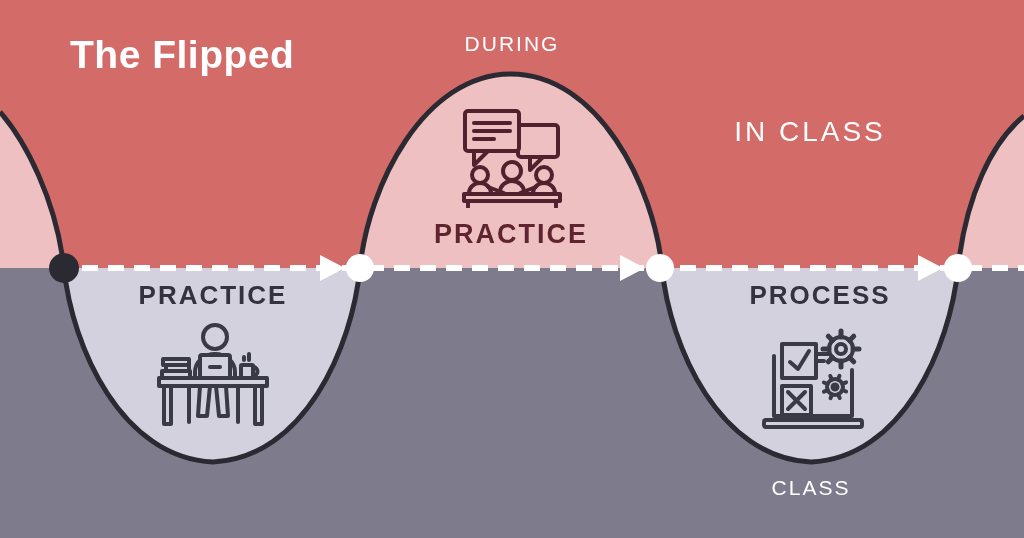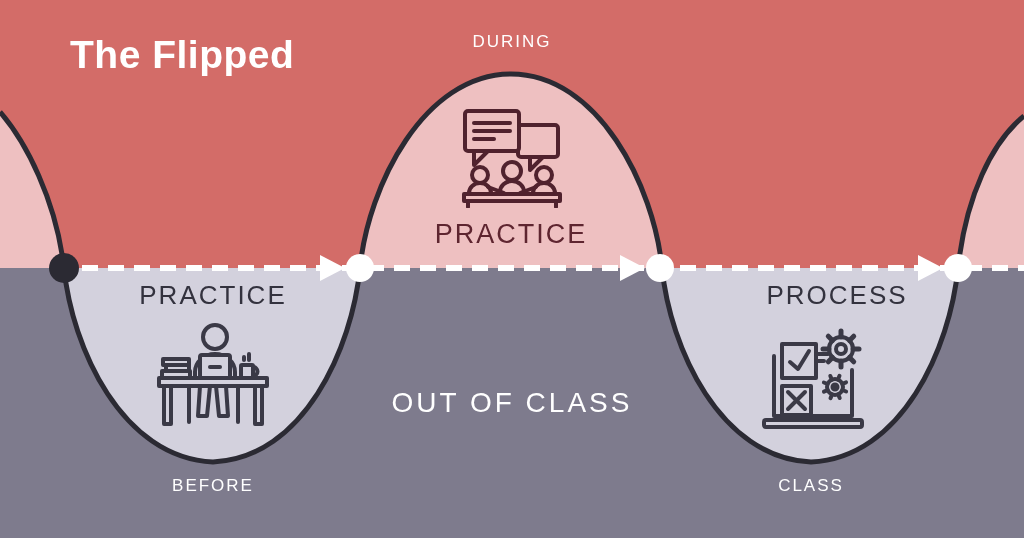--- a/index.html
+++ b/index.html
@@ -8,22 +8,22 @@
     font-family:"Liberation Sans","DejaVu Sans",sans-serif;
     background:var(--out-of-class-bg,#7e7b8d);
   }
   .wave-svg{position:absolute;inset:0;width:1024px;height:538px;display:block;}
   .label{position:absolute;transform:translateX(-50%);white-space:nowrap;user-select:none;}
   .title{
     position:absolute;left:70px;top:30px;color:var(--text-white,#fff);
     font-size:39px;font-weight:bold;line-height:50px;letter-spacing:.5px;
   }
   .zone-label{color:var(--text-white,#fff);font-size:28px;letter-spacing:3px;font-weight:400;}
-  .time-label{color:var(--text-white,#fff);font-size:17px;letter-spacing:2px;font-weight:400;}
-  .action-label{font-size:26px;letter-spacing:2px;font-weight:400;}
+  .time-label{color:var(--text-white,#fff);font-size:21px;letter-spacing:2px;font-weight:400;}
+  .action-label{font-size:26px;letter-spacing:2px;font-weight:700;}
   .action-maroon{color:var(--text-maroon,#5e2530);font-size:27px;}
   .action-navy{color:var(--text-navy,#33323e);}
   .icon-wrap{position:absolute;}
   .icon-wrap svg{display:block;width:100%;height:100%;}
 </style>
 </head>
 <body>
 
 <div class="stage">
 
@@ -52,29 +52,28 @@
     <circle cx="64" cy="268" r="15" fill="#2b2a33"></circle>
     <circle cx="360" cy="268" r="14" fill="#ffffff"></circle>
     <circle cx="660" cy="268" r="14" fill="#ffffff"></circle>
     <circle cx="958" cy="268" r="14" fill="#ffffff"></circle>
   </svg>
 
   <div class="title">
     <div>The Flipped</div>
   </div>
 
-  <div class="label zone-label" style="left:512px;top:387px">OUT OF CLASS</div>
+  <div class="label zone-label" style="left:810px;top:116px">IN CLASS</div>
 
   <div class="label time-label" style="left:512px;top:32px">DURING</div>
-  <div class="label time-label" style="left:213px;top:476px">BEFORE</div>
   <div class="label time-label" style="left:811px;top:476px">CLASS</div>
 
   <div class="label action-label action-navy" style="left:213px;top:280px">PRACTICE</div>
   <div class="label action-label action-maroon" style="left:511px;top:219px">PRACTICE</div>
-  <div class="label action-label action-navy" style="left:837px;top:280px">PROCESS</div>
+  <div class="label action-label action-navy" style="left:820px;top:280px">PROCESS</div>
 
   <div class="icon-wrap" style="left:457px;top:104px;width:110px;height:104px">
     <svg viewBox="0 0 110 104">
       <g fill="none" stroke-width="4" stroke-linecap="round" stroke-linejoin="round" stroke="#50222e">
         <rect x="61" y="21" width="40" height="32" rx="3"></rect>
         <polygon points="73,53 73,66 86,53"></polygon>
         <rect x="8" y="7" width="54" height="40" rx="3" fill="#eec0c1"></rect>
         <polygon points="17,47 17,61 31,47" fill="#eec0c1"></polygon>
         <line x1="17" y1="19" x2="53" y2="19"></line>
         <line x1="17" y1="27" x2="53" y2="27"></line>

